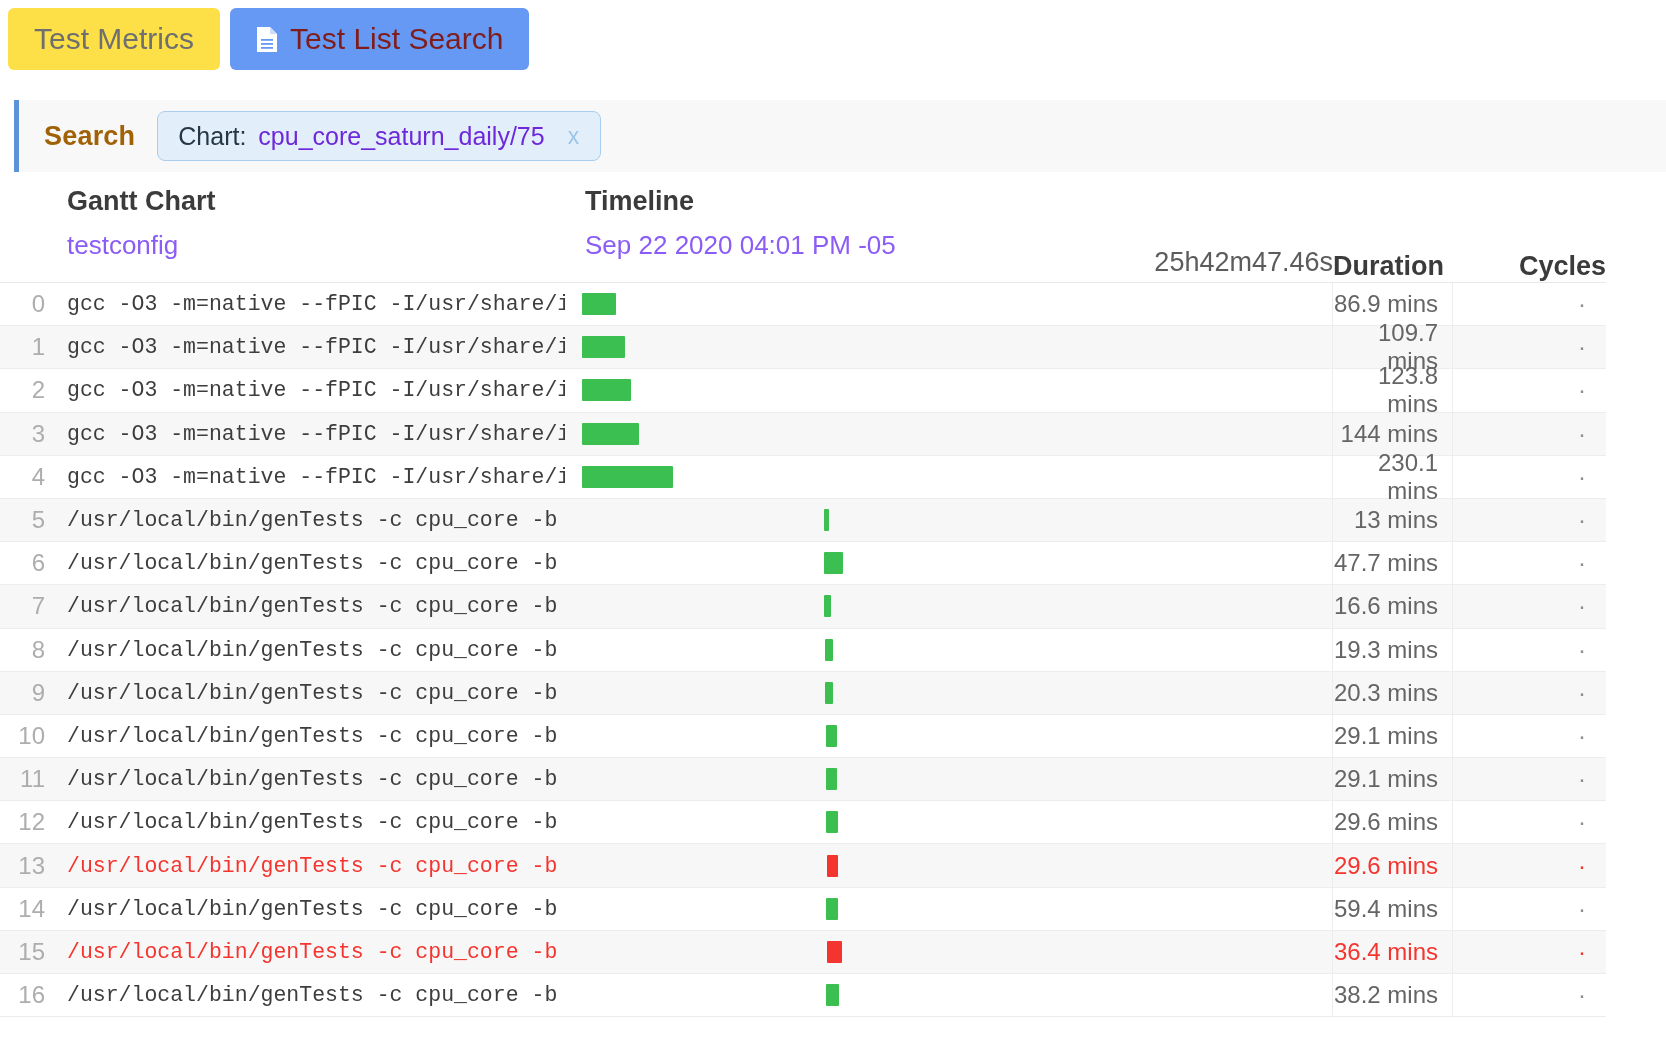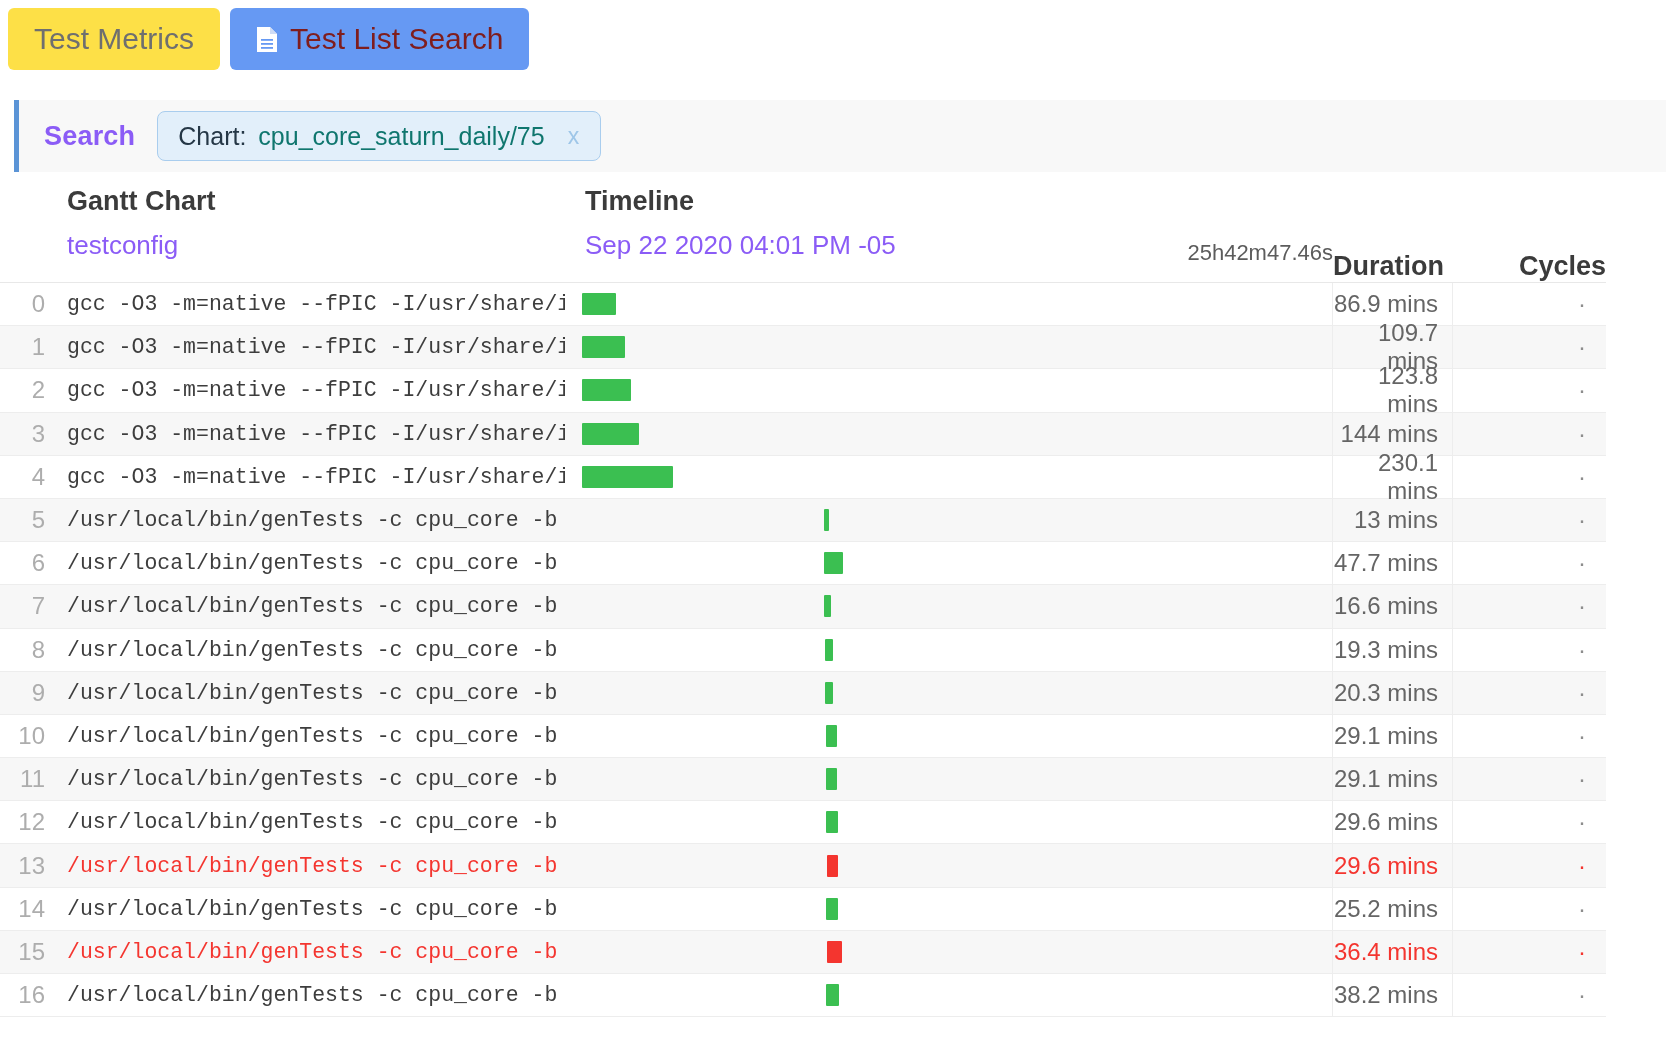--- a/index.html
+++ b/index.html
@@ -47,51 +47,51 @@
     width: 1652px;
     height: 72px;
     background: #f8f8f8;
     border-left: 5px solid #5b94d6;
     display: flex;
     align-items: center;
     padding-left: 25px;
     gap: 22px;
   }
   #search-label {
-    color: #8b5cf6;
+    color: #a16207;
     font-size: 27px;
     font-weight: bold;
     letter-spacing: 0.2px;
   }
   #search-chip {
     display: flex;
     align-items: center;
     gap: 20px;
     background: #e2effa;
     border: 1px solid #a9cdee;
     border-radius: 8px;
     height: 50px;
     padding: 0 18px 0 20px;
   }
   #chip-prefix { color: #253746; font-size: 25px; }
-  #chip-value  { color: #0f766e; font-size: 25px; margin-left: -8px; }
+  #chip-value  { color: #6d28d9; font-size: 25px; margin-left: -8px; }
   #chip-x {
     color: #9ec6e8; font-size: 23px; cursor: pointer; padding: 0 3px;
   }
 
   
   #table { width: 1606px; }
   #thead { height: 110px; position: relative; }
   .h-title { font-size: 27px; font-weight: bold; color: #3b3b3b; }
   .h-sub   { font-size: 26px; color: #8b5cf6; }
 
   .hdr-total {
     position: absolute;
-    right: 273px; bottom: 16px;
-    font-size: 22px; color: #5c5c5c;
+    right: 273px; bottom: 4px;
+    font-size: 27px; color: #5c5c5c;
   }
   .hdr-dur {
     position: absolute; right: 153px; bottom: 0;
     width: 120px; text-align: right; padding-right: 14px;
     font-size: 27px; font-weight: bold; color: #3b3b3b;
   }
   .hdr-cyc {
     position: absolute; right: 0; bottom: 0;
     width: 153px; text-align: right; 
     font-size: 27px; font-weight: bold; color: #3b3b3b;
@@ -332,21 +332,21 @@
         </div>
         <div class="cell-dur fail">29.6 mins</div>
         <div class="cell-cyc fail">·</div>
       </div>
       <div class="row odd">
         <div class="cell-idx">14</div>
         <div class="cell-cfg">/usr/local/bin/genTests -c cpu_core -b B…</div>
         <div class="cell-tl">
           <div class="gbar" style="left: 34%; width: 1.65%; background: rgb(59, 191, 81);"></div>
         </div>
-        <div class="cell-dur">25.2 mins</div>
+        <div class="cell-dur">59.4 mins</div>
         <div class="cell-cyc">·</div>
       </div>
       <div class="row even">
         <div class="cell-idx">15</div>
         <div class="cell-cfg fail">/usr/local/bin/genTests -c cpu_core -b B…</div>
         <div class="cell-tl">
           <div class="gbar" style="left: 34.2%; width: 1.88%; background: rgb(244, 53, 47);"></div>
         </div>
         <div class="cell-dur fail">36.4 mins</div>
         <div class="cell-cyc fail">·</div>

